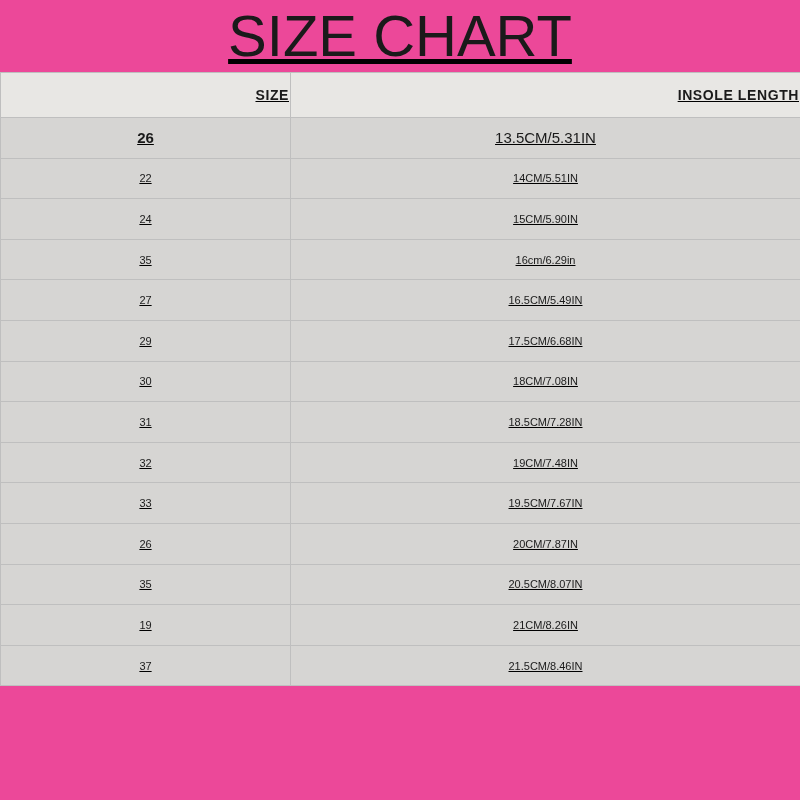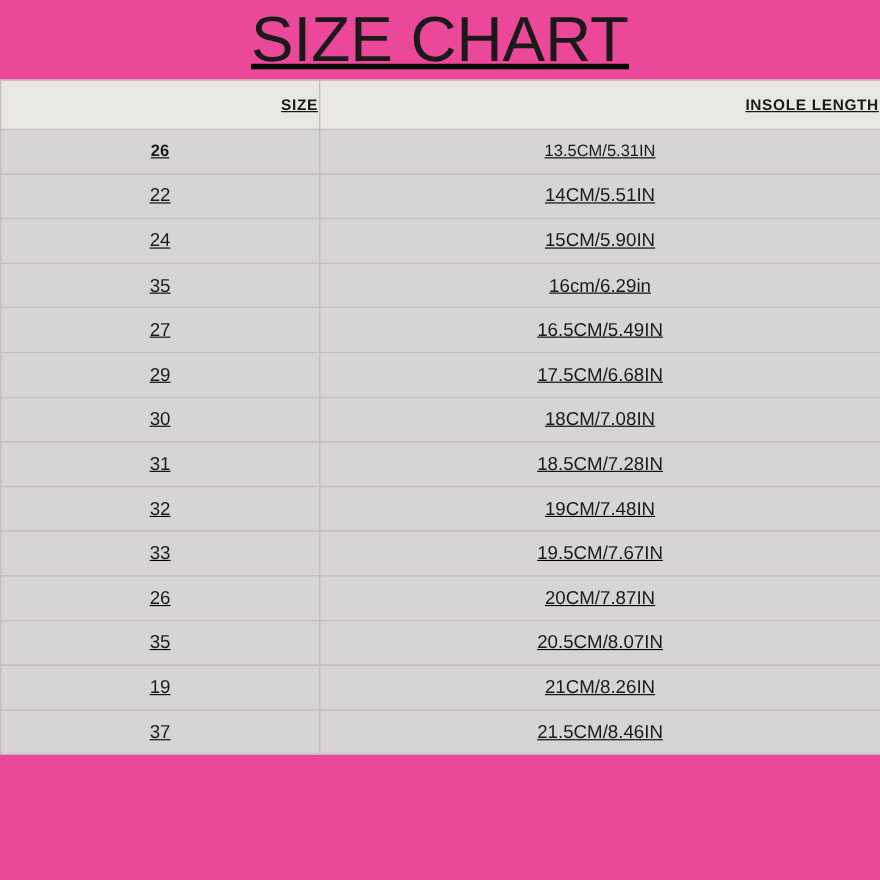--- a/index.html
+++ b/index.html
@@ -46,21 +46,21 @@
     letter-spacing: 0.6px;
     height: 42px;
     border: 1px solid #bfbfbf;
     text-align: right;
     vertical-align: middle;
     margin-top: 45px;
   }
   table.size-chart td {
     background: #d6d5d3;
     color: #1a1a1a;
-    font-size: 17px;
+    font-size: 11px;
     height: 37.6px;
     border: 1px solid #bfbfbf;
     text-align: center;
     vertical-align: middle;
     font-weight: 400;
   }
   table.size-chart tr.first-row td {
     font-size: 15px;
   }
   table.size-chart tr.first-row td.size-cell {

